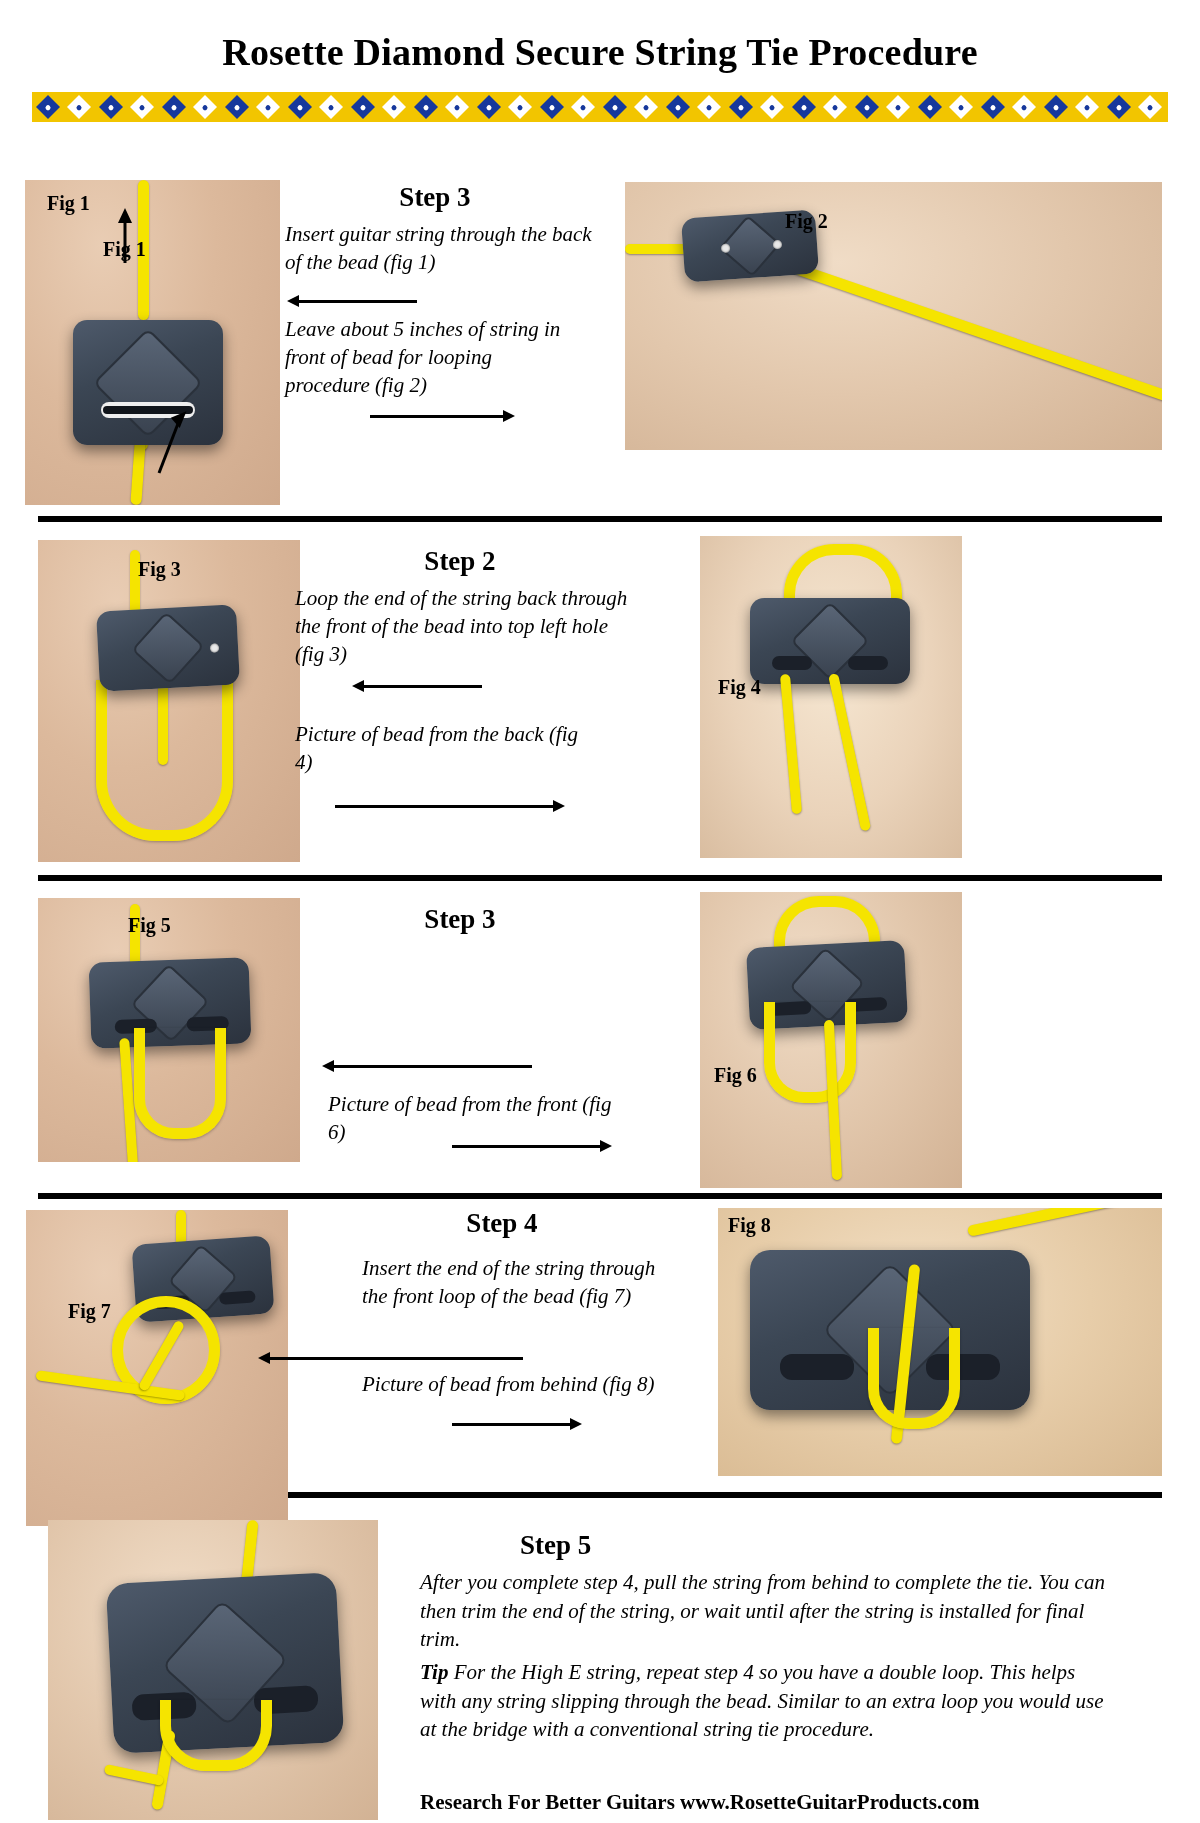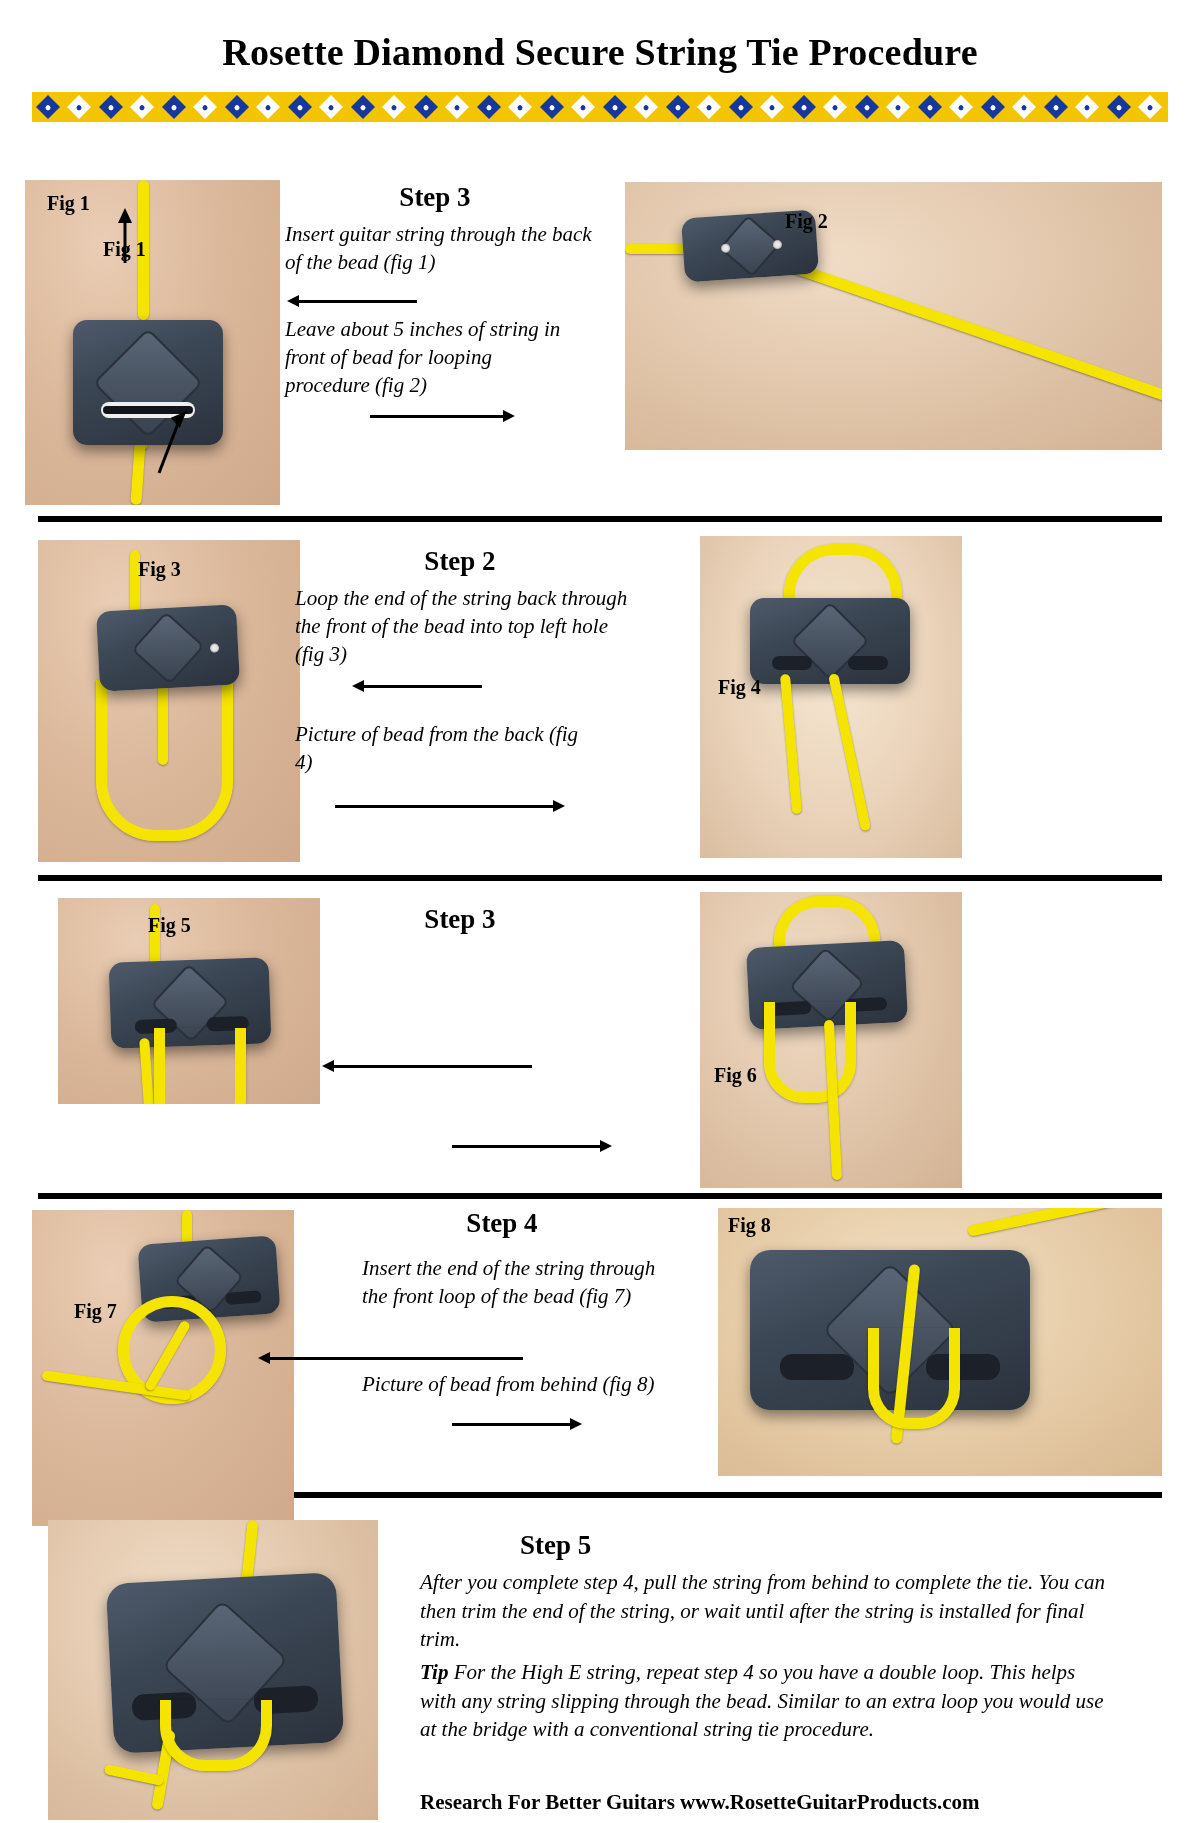--- a/index.html
+++ b/index.html
@@ -434,57 +434,58 @@
     <div class="bead" style="left:50px;top:62px;width:160px;height:86px;">
       <div class="facet" style="width:52px;height:52px;border-radius:7px;"></div>
       <div class="slot" style="left:22px;top:58px;width:40px;height:14px;"></div>
       <div class="slot" style="left:98px;top:58px;width:40px;height:14px;"></div>
     </div>
     <div class="str" style="left:86px;top:138px;width:10px;height:140px;transform:rotate(-5deg);"></div>
     <div class="str" style="left:128px;top:138px;width:10px;height:160px;transform:rotate(-12deg);transform-origin:top;"></div>
     <div class="figlabel" style="left:18px;top:140px;">Fig 4</div>
   </div>
 
-  <div class="photo" style="left:38px;top:868px;width:262px;height:206px;margin-left:20px;">
+  <div class="photo" style="left:38px;top:868px;width:262px;height:264px;">
     <div class="skin"></div>
     <div class="str" style="left:92px;top:6px;width:10px;height:70px;"></div>
     <div class="bead" style="left:52px;top:62px;width:160px;height:86px;transform:rotate(-2deg);">
       <div class="facet" style="width:52px;height:52px;border-radius:7px;"></div>
       <div class="slot" style="left:24px;top:58px;width:42px;height:14px;"></div>
       <div class="slot" style="left:96px;top:58px;width:42px;height:14px;"></div>
     </div>
     <div class="str" style="left:86px;top:140px;width:10px;height:140px;transform:rotate(-4deg);"></div>
     <div class="loop" style="left:96px;top:130px;width:70px;height:100px;border-radius:0 0 40px 40px;border-top:none;"></div>
     <div class="figlabel" style="left:90px;top:16px;">Fig 5</div>
   </div>
 
   <div class="steptitle" style="left:300px;top:874px;width:320px;">Step 3</div>
   <div class="arrow left" style="left:322px;top:1030px;width:210px;">
       <div class="shaft"></div>
       <div class="head"></div>
     </div>
+  <div class="stepbody" style="left:328px;top:1060px;width:290px;">Picture of bead from the front (fig 6)</div>
   <div class="arrow right" style="left:452px;top:1110px;width:160px;">
       <div class="shaft"></div>
       <div class="head"></div>
     </div>
 
   <div class="photo" style="left:700px;top:862px;width:262px;height:296px;">
     <div class="skin light"></div>
     <div class="loop" style="left:74px;top:4px;width:84px;height:70px;border-radius:45px 45px 0 0;border-bottom:none;"></div>
     <div class="bead" style="left:48px;top:52px;width:158px;height:82px;transform:rotate(-3deg);">
       <div class="facet" style="width:50px;height:50px;border-radius:7px;"></div>
       <div class="slot" style="left:20px;top:56px;width:42px;height:13px;"></div>
       <div class="slot" style="left:96px;top:56px;width:42px;height:13px;"></div>
     </div>
     <div class="loop" style="left:64px;top:110px;width:70px;height:90px;border-radius:0 0 40px 40px;border-top:none;"></div>
     <div class="str" style="left:128px;top:128px;width:10px;height:160px;transform:rotate(-3deg);"></div>
     <div class="figlabel" style="left:14px;top:172px;">Fig 6</div>
   </div>
 
-  <div class="photo" style="left:32px;top:1180px;width:262px;height:316px;">
+  <div class="photo" style="left:26px;top:1180px;width:262px;height:316px;">
     <div class="skin"></div>
     <div class="str" style="left:150px;top:0px;width:10px;height:40px;"></div>
     <div class="bead" style="left:108px;top:30px;width:138px;height:78px;transform:rotate(-4deg);">
       <div class="facet" style="width:46px;height:46px;border-radius:7px;"></div>
       <div class="slot" style="left:18px;top:54px;width:36px;height:12px;"></div>
       <div class="slot" style="left:84px;top:54px;width:36px;height:12px;"></div>
     </div>
     <div class="loop" style="left:86px;top:86px;width:86px;height:86px;border-radius:50%;"></div>
     <div class="str" style="left:10px;top:160px;width:150px;height:10px;transform:rotate(8deg);transform-origin:left;"></div>
     <div class="str" style="left:150px;top:112px;width:10px;height:78px;transform:rotate(30deg);transform-origin:top;"></div>

